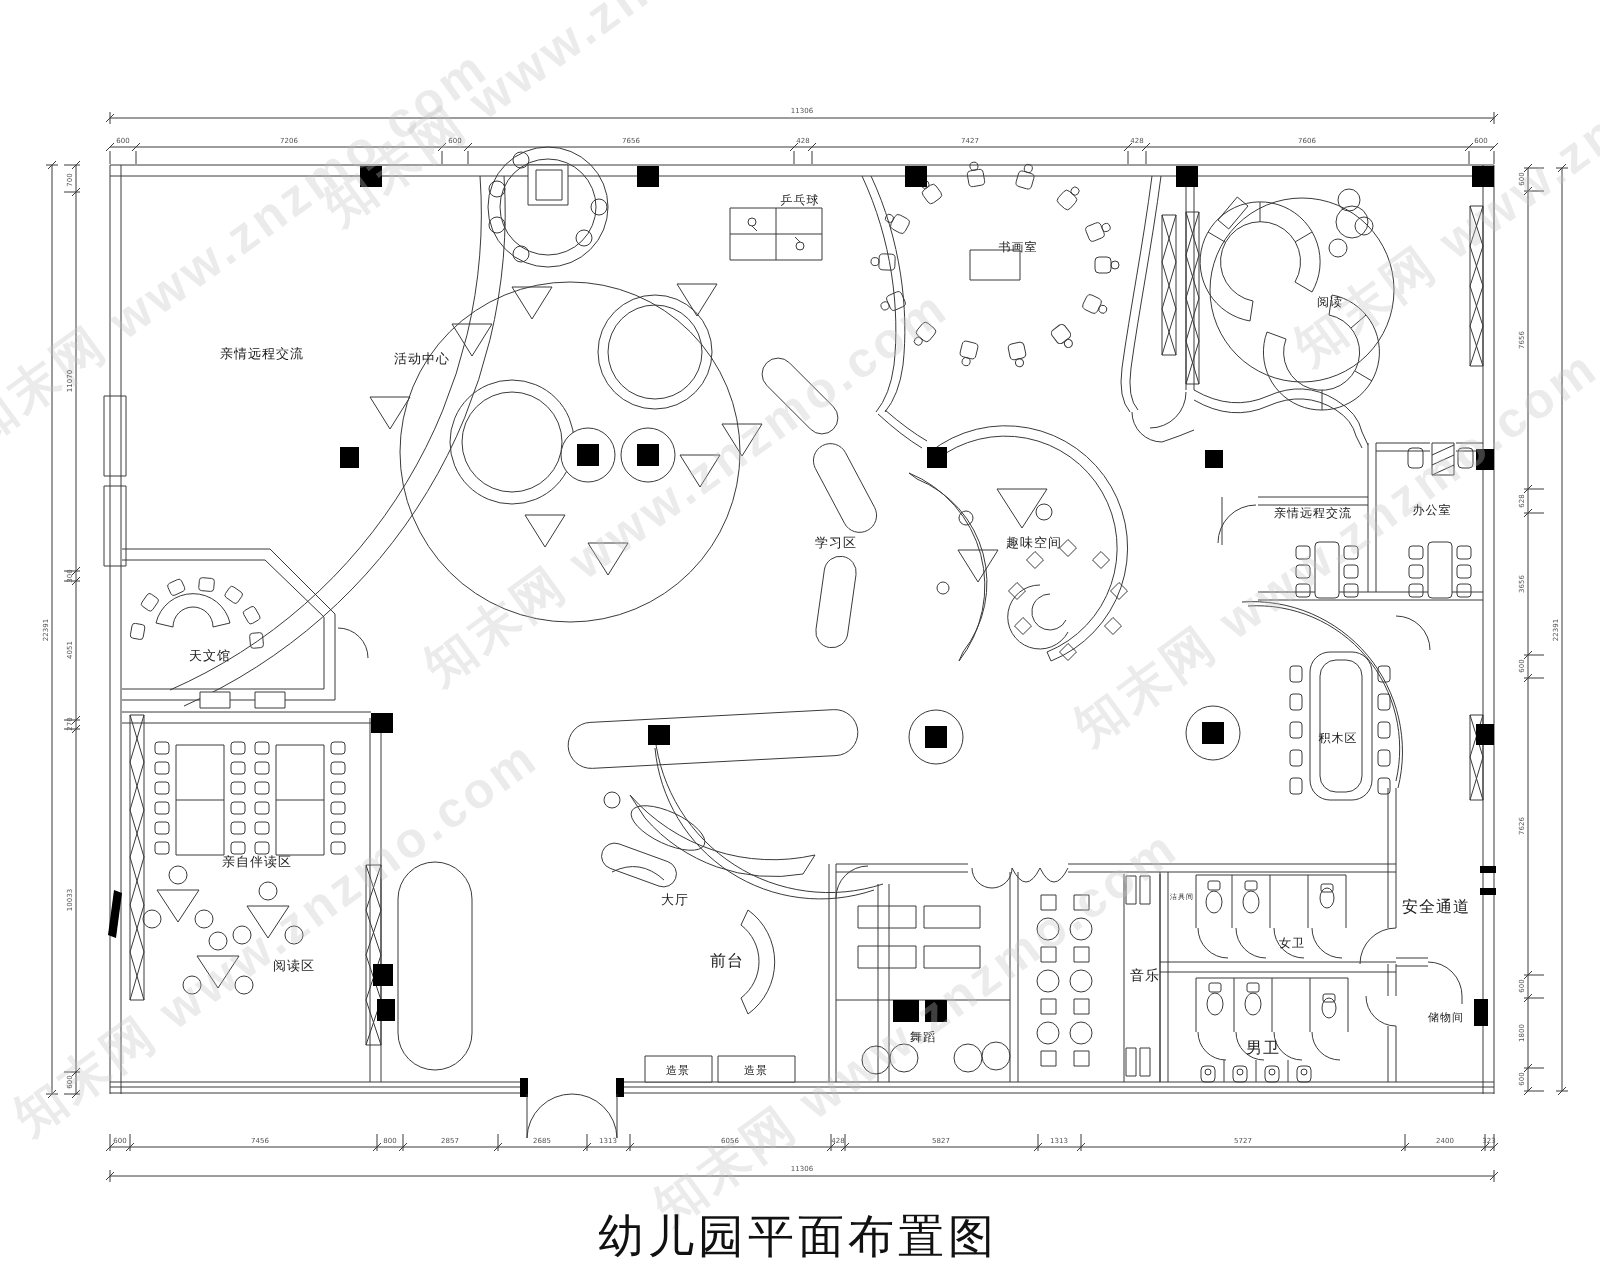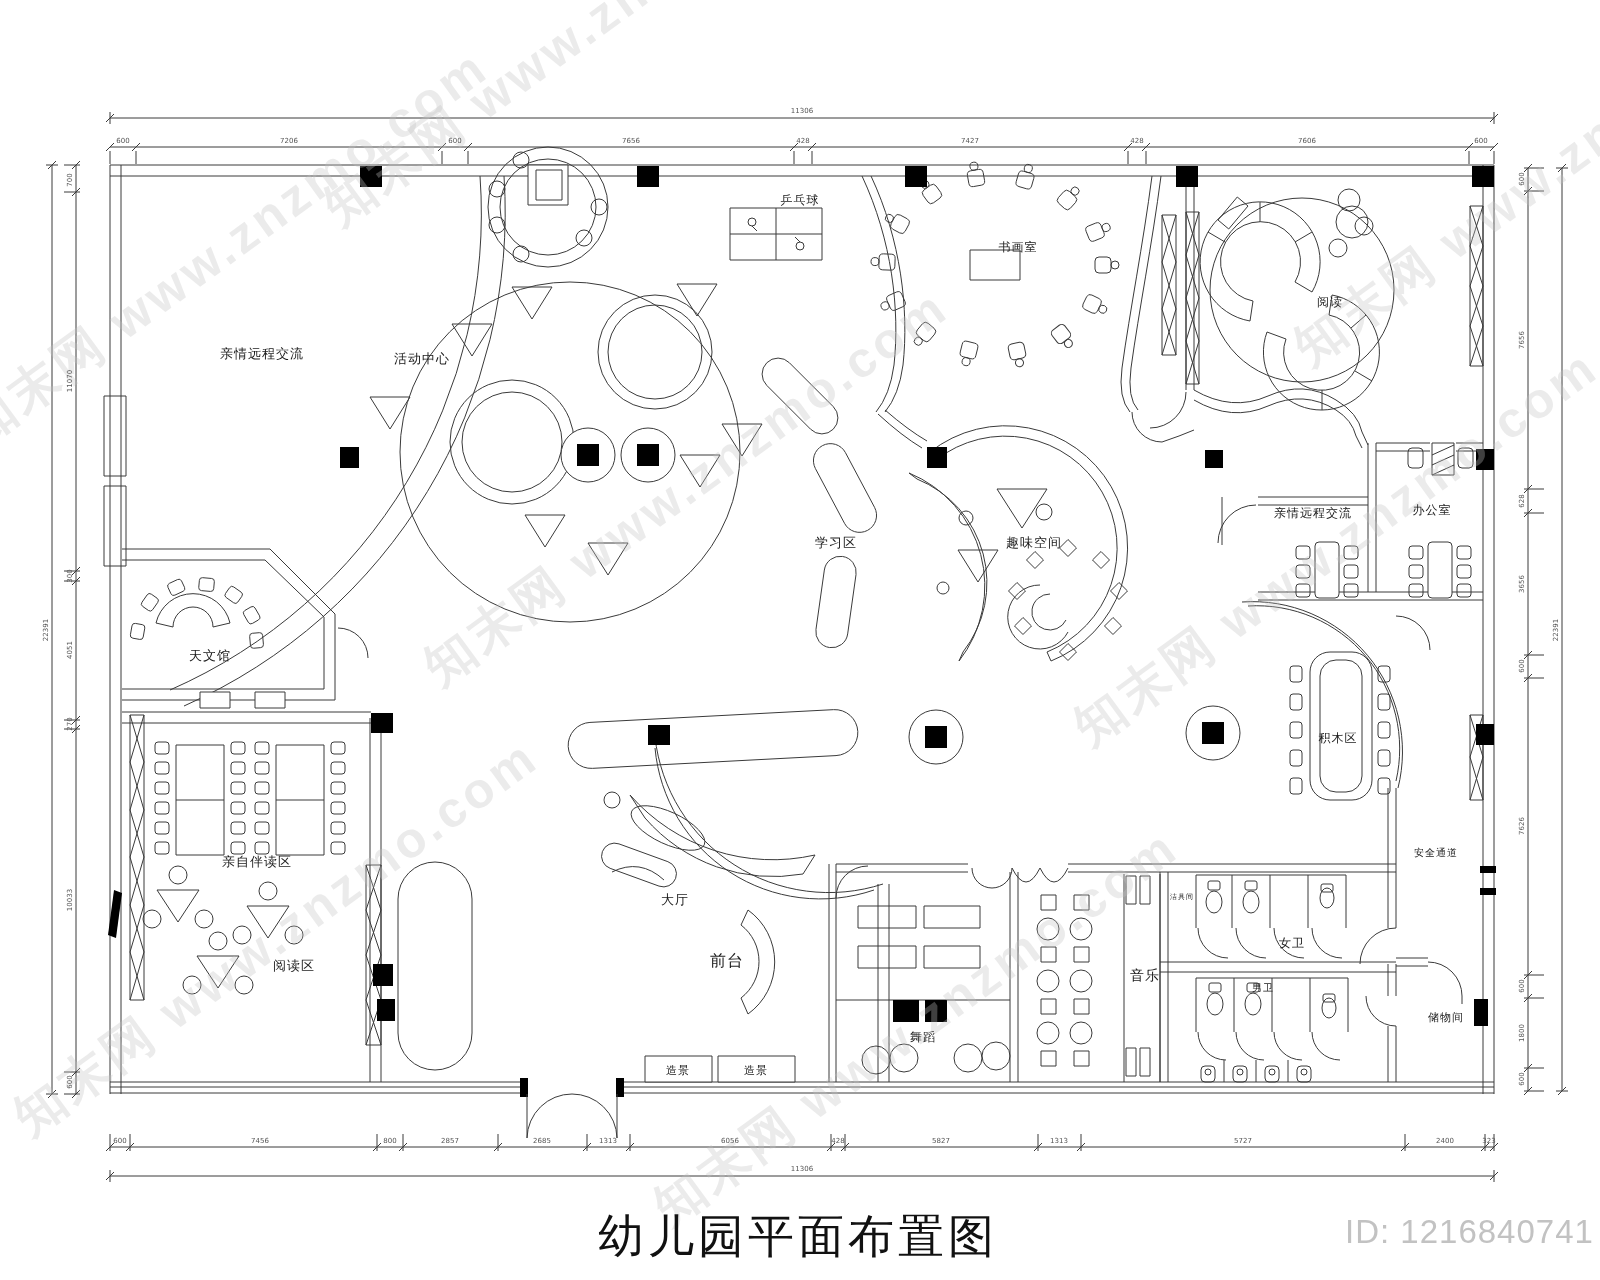--- a/index.html
+++ b/index.html
@@ -522,23 +522,23 @@
   <div class="room-label" style="left:257px;top:862px">亲自伴读区</div>
   <div class="room-label" style="left:294px;top:966px">阅读区</div>
   <div class="room-label" style="left:1338px;top:738px;font-size:12px">积木区</div>
   <div class="room-label" style="left:675px;top:900px">大厅</div>
   <div class="room-label" style="left:727px;top:961px;font-size:16px">前台</div>
   <div class="room-label" style="left:678px;top:1070px;font-size:11px">造景</div>
   <div class="room-label" style="left:756px;top:1070px;font-size:11px">造景</div>
   <div class="room-label" style="left:923px;top:1037px;font-size:12px">舞蹈</div>
   <div class="room-label" style="left:1145px;top:976px;font-size:14px">音乐</div>
   <div class="room-label" style="left:1292px;top:943px;font-size:12px">女卫</div>
-  <div class="room-label" style="left:1263px;top:988px;font-size:10px">男卫</div>
+  <div class="room-label" style="left:1263px;top:1048px;font-size:16px">男卫</div>
   <div class="room-label" style="left:1182px;top:897px;font-size:7px">洁具间</div>
-  <div class="room-label" style="left:1436px;top:853px;font-size:10px">安全通道</div>
+  <div class="room-label" style="left:1436px;top:907px;font-size:16px">安全通道</div>
   <div class="room-label" style="left:1446px;top:1017px;font-size:11px">储物间</div>
 </div>
 
 <div>
   <div class="dim" style="left:123px;top:141px">600</div>
   <div class="dim" style="left:289px;top:141px">7206</div>
   <div class="dim" style="left:455px;top:141px">600</div>
   <div class="dim" style="left:631px;top:141px">7656</div>
   <div class="dim" style="left:803px;top:141px">428</div>
   <div class="dim" style="left:970px;top:141px">7427</div>
@@ -577,15 +577,14 @@
   <div class="dim dimv" style="left:1522px;top:584px">3656</div>
   <div class="dim dimv" style="left:1522px;top:666px">600</div>
   <div class="dim dimv" style="left:1522px;top:826px">7626</div>
   <div class="dim dimv" style="left:1522px;top:986px">600</div>
   <div class="dim dimv" style="left:1522px;top:1033px">1800</div>
   <div class="dim dimv" style="left:1522px;top:1079px">600</div>
   <div class="dim dimv" style="left:1556px;top:630px">22391</div>
 </div>
 
 <div class="title" style="left:798px;top:1237px">幼儿园平面布置图</div>
-<div class="idlabel" style="left:1345px;top:1213px">ID: 1216840741</div>
 
 </div>
 
 </body></html>

